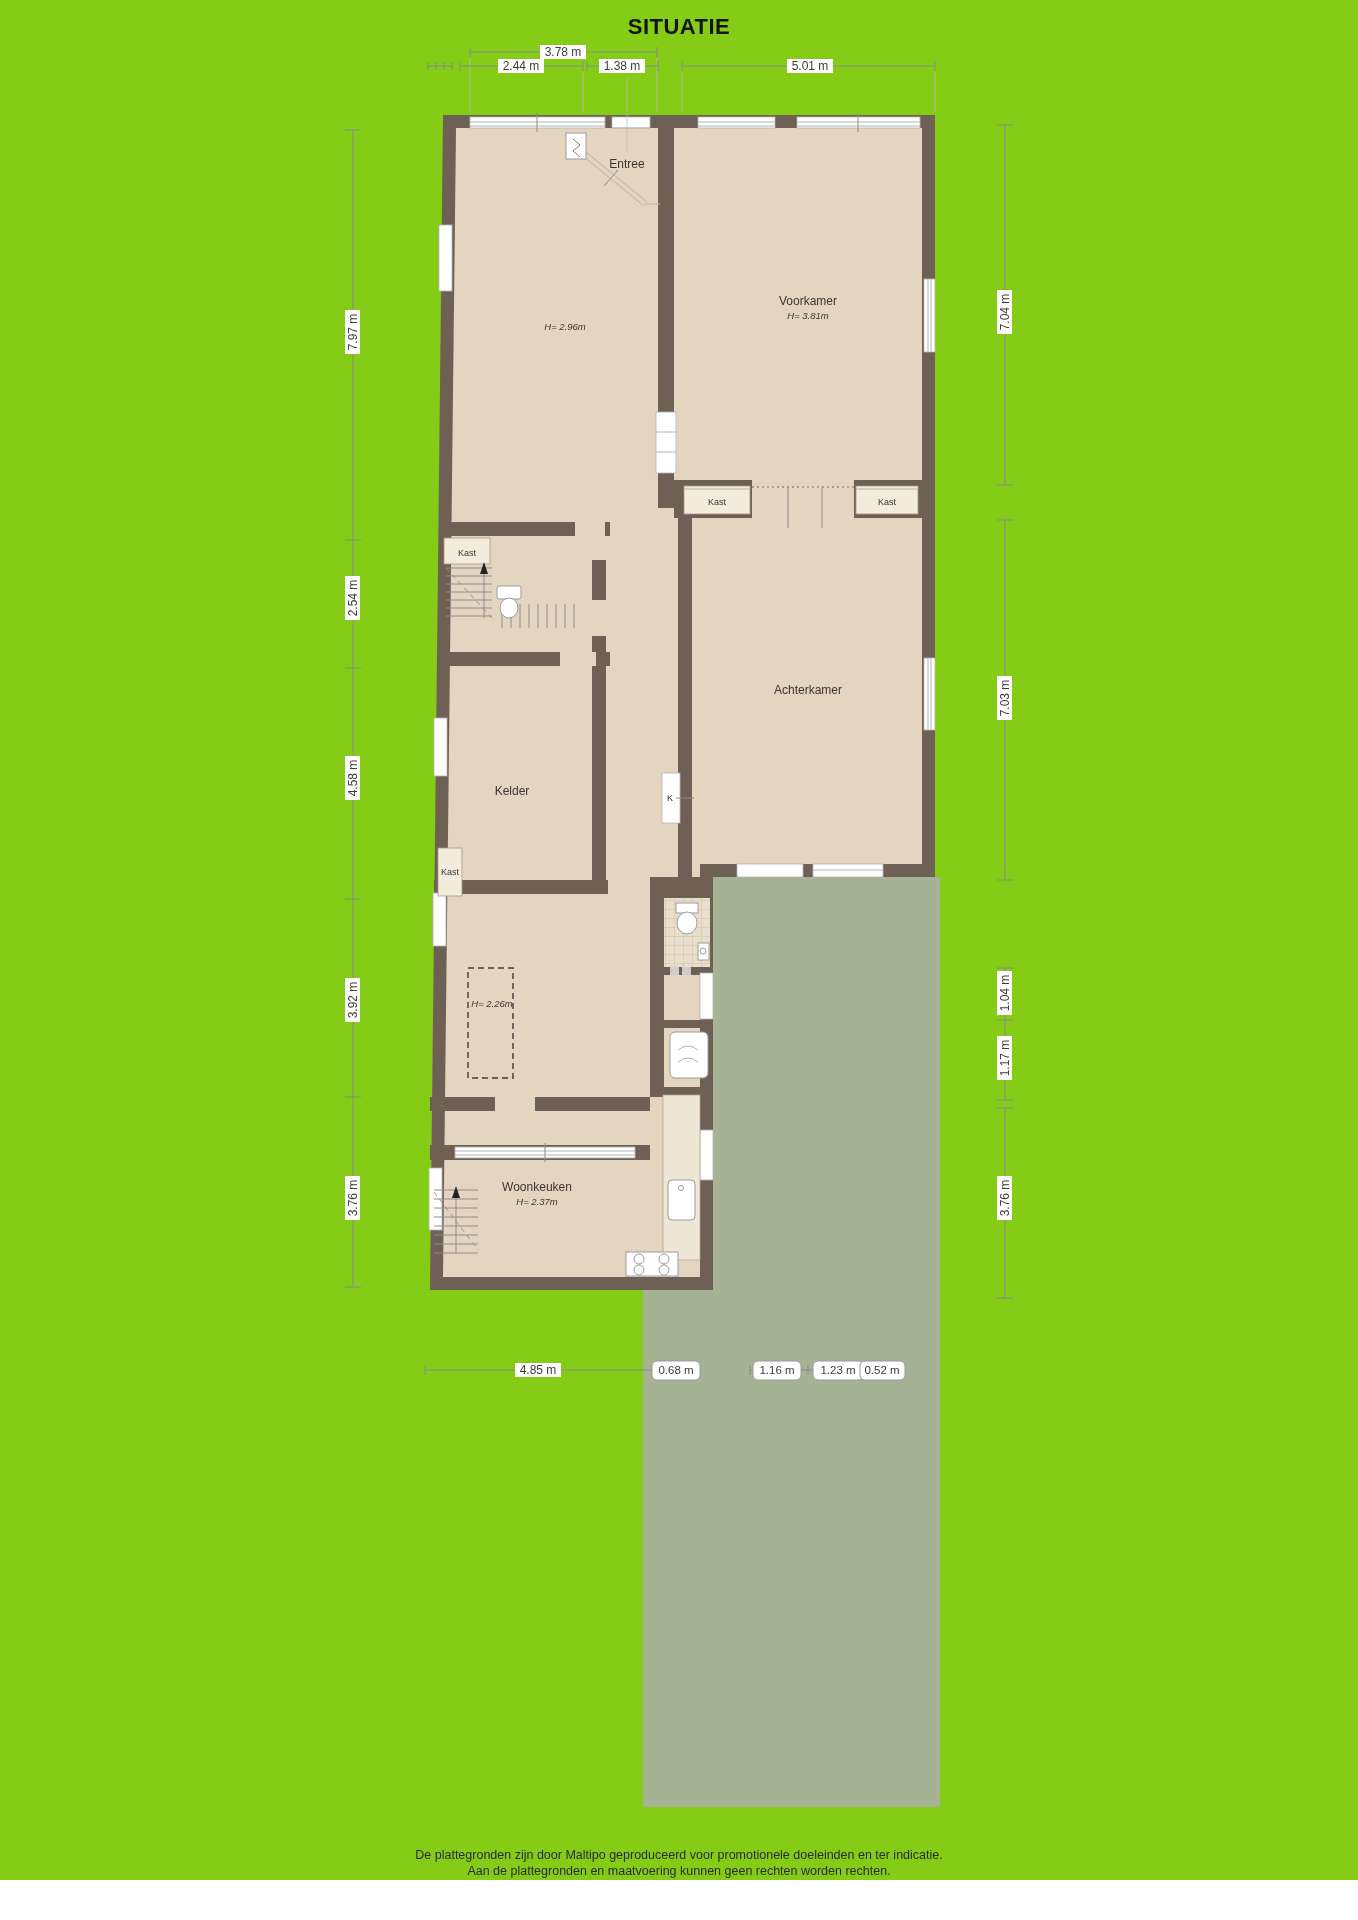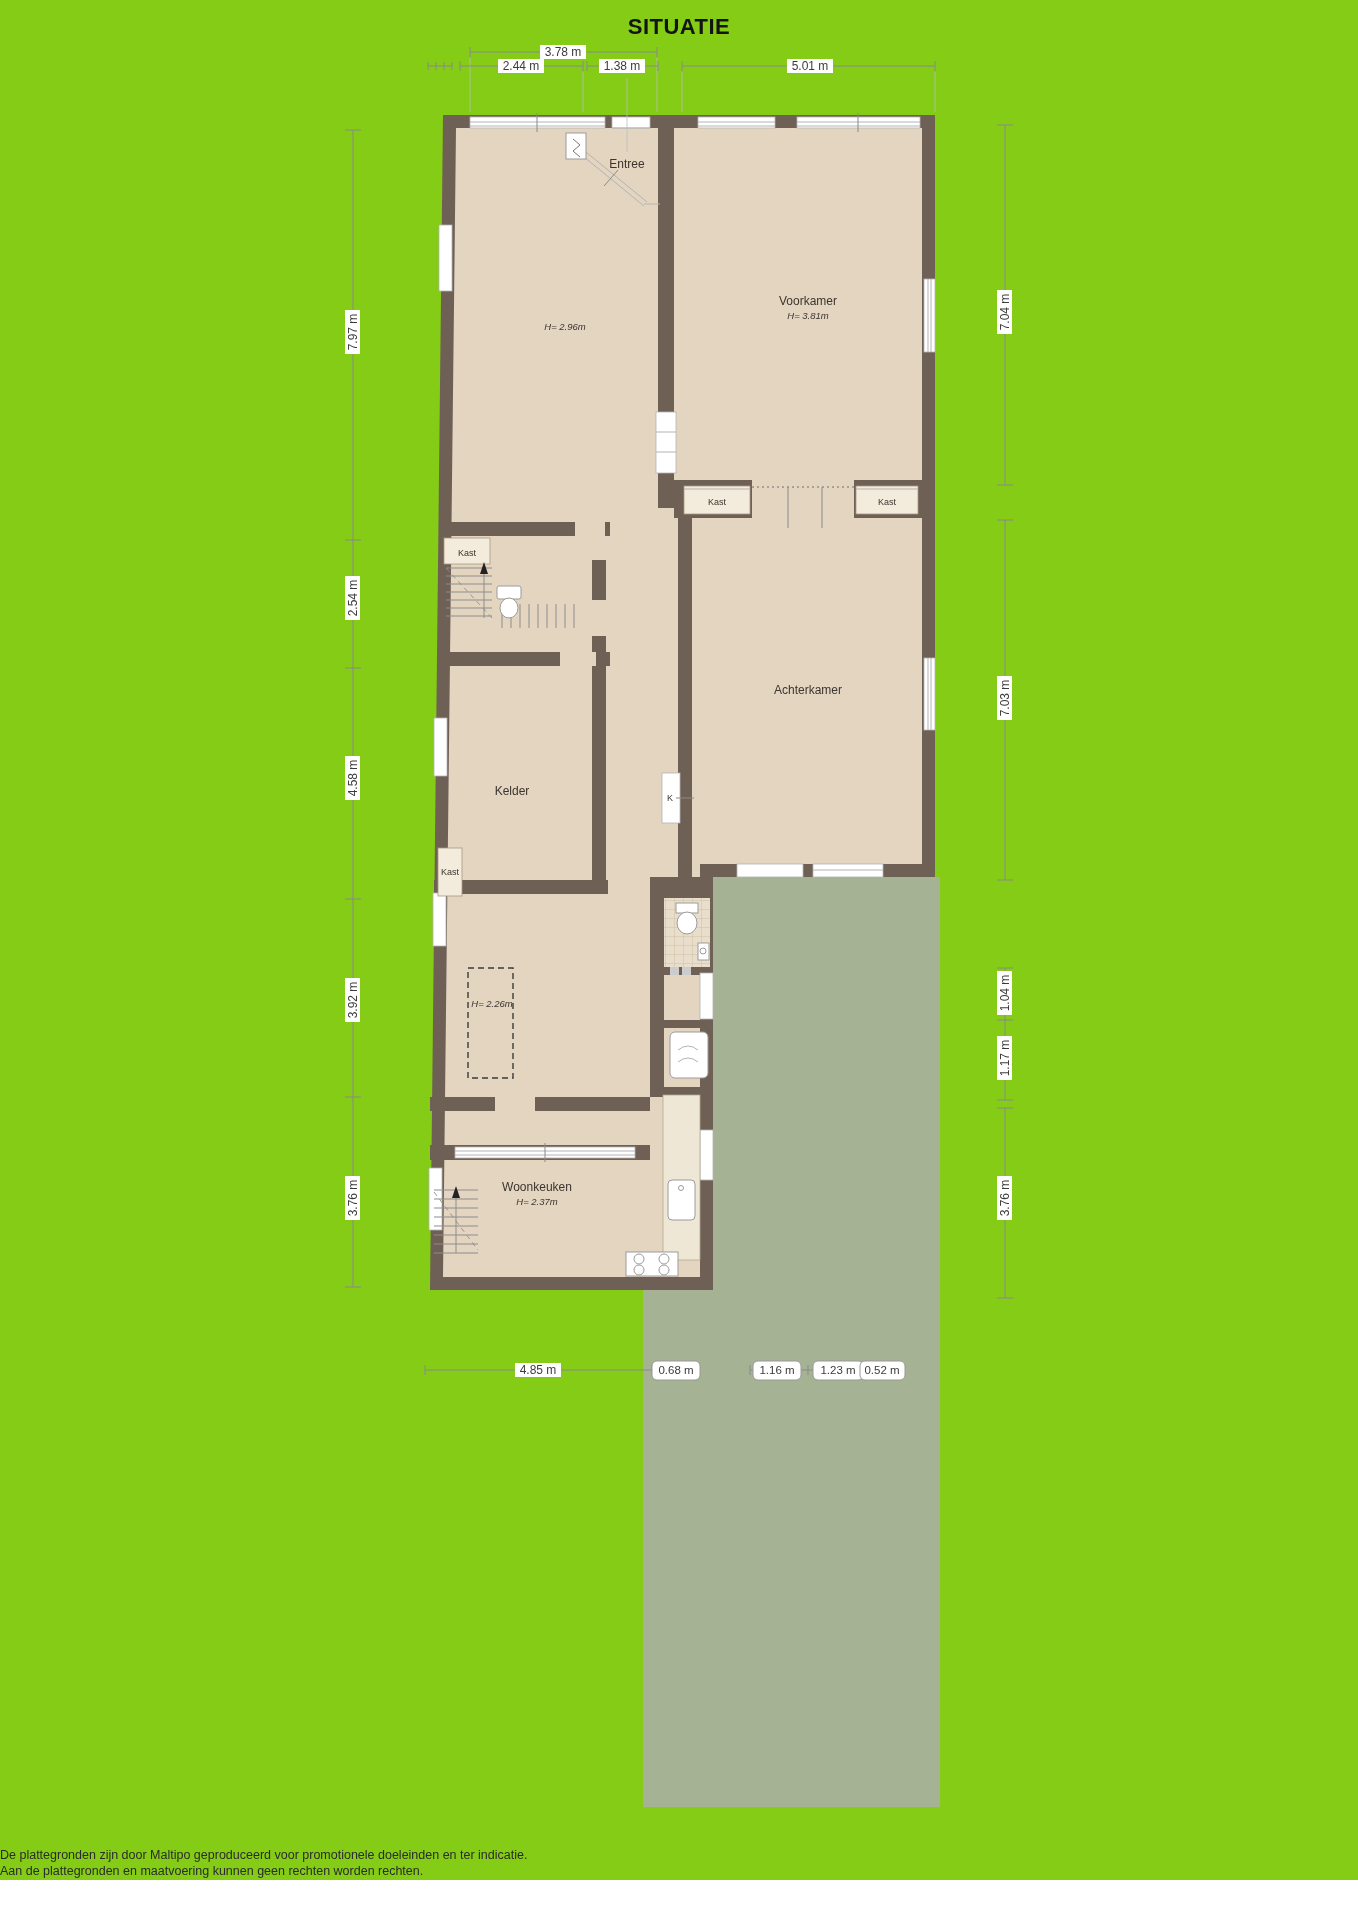--- a/index.html
+++ b/index.html
@@ -1,20 +1,20 @@
 <!DOCTYPE html>
 <html><head>
 <meta charset="utf-8">
 <style>
   html,body{margin:0;padding:0;background:#ffffff;}
   .page{position:relative;width:1358px;height:1880px;background:#84cc16;overflow:hidden;
         font-family:"Liberation Sans",sans-serif;}
   .title{position:absolute;top:14px;left:0;width:100%;text-align:center;
          font-size:22px;font-weight:bold;letter-spacing:.5px;color:#141414;}
-  .footer{position:absolute;top:1847px;left:0;width:100%;text-align:left;
+  .footer{position:absolute;top:1847px;left:0;width:100%;text-align:center;
           font-size:12.5px;line-height:1.3;color:#2b2b2b;}
   .footer p{margin:0;}
   svg.plan{position:absolute;left:0;top:0;}
 
   
   .w{fill:#6e6055;}
   .fl{fill:#e4d5c1;}
   .lt{fill:#f3ebdb;stroke:#a99a83;stroke-width:.8;}
   .win{fill:#ffffff;stroke:#b3b3b3;stroke-width:.8;}
   .wl{stroke:#b3b3b3;stroke-width:1;fill:none;}

